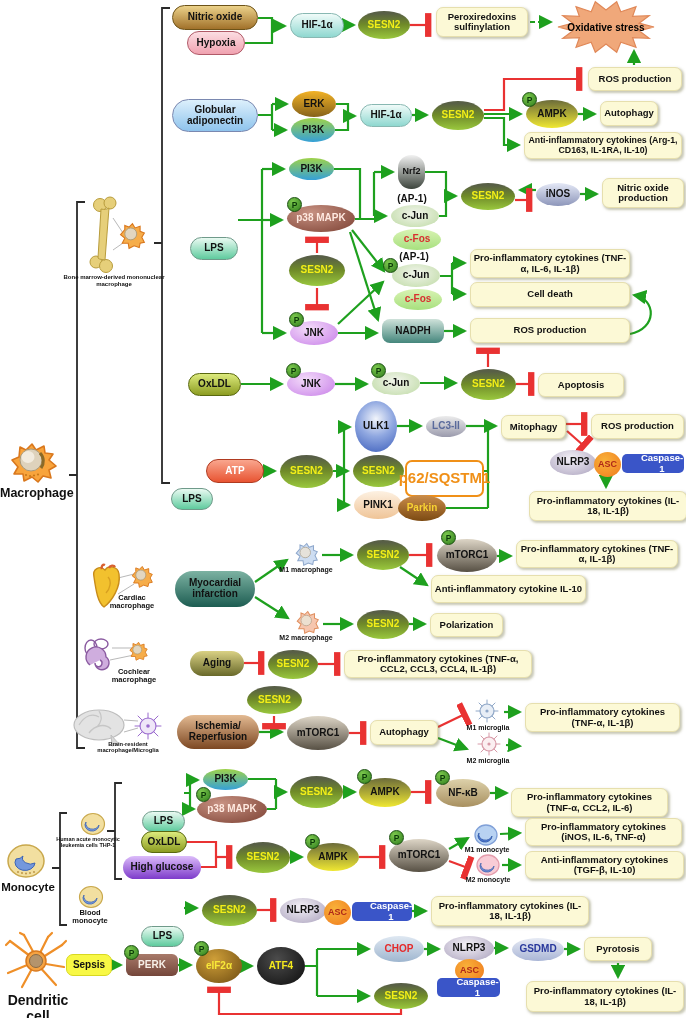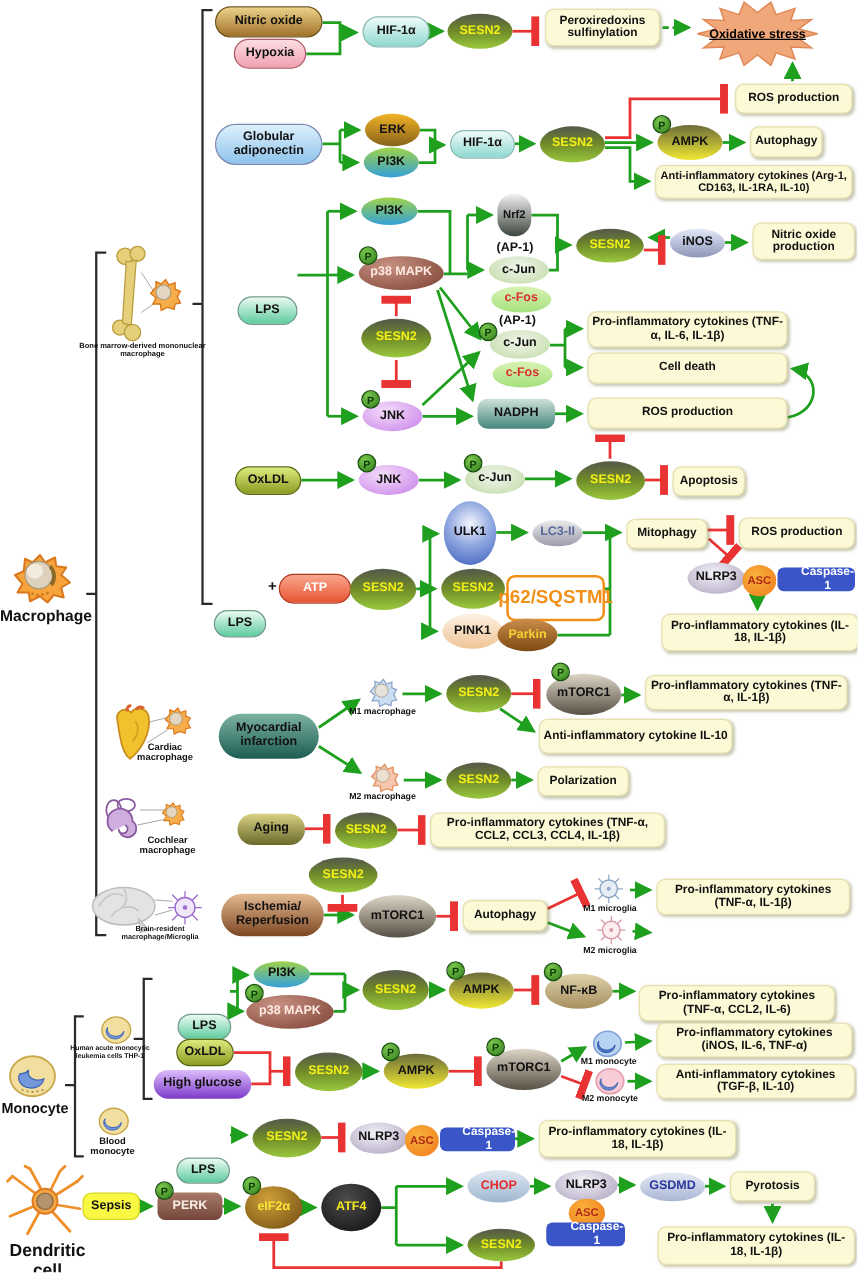--- a/index.html
+++ b/index.html
@@ -53,21 +53,21 @@
   .g-aging{background:linear-gradient(#d9d184,#69692a);}
   .g-isch{background:linear-gradient(#e3ba92,#7c4722);}
   .g-hg{background:linear-gradient(#dcbcfa,#7d3bca);}
   .g-sepsis{background:#f8f845;border:1px solid #d8d820;border-radius:7px;}
   .g-perk{background:linear-gradient(#a87a6a,#74463a);color:#f8f0e8;border-radius:6px;}
   .g-eif2{background:radial-gradient(ellipse at 40% 30%,#cf9f38,#6e4c12);color:#f8e838;}
   .g-atf4{background:radial-gradient(ellipse at 42% 32%,#4c4c4c,#0c0c0c);color:#f3e81c;}
   .g-chop{background:linear-gradient(#dfe8f2,#9fb6cf);color:#e42a2a;}
   .g-gsdmd{background:linear-gradient(#e6eaf4,#aab6d6);color:#28389c;}
   .star-wrap{position:absolute;z-index:2;display:flex;align-items:center;justify-content:center;
-             text-align:center;font-weight:700;font-size:10px;text-decoration:underline;}
+             text-align:center;font-weight:700;font-size:10px;}
   .star-wrap svg{position:absolute;left:0;top:0;}
   .star-text{position:relative;z-index:3;}
 </style>
 </head>
 <body>
 
 <div id="canvas">
 
 <svg id="wires" width="686" height="1018">
   <defs>
@@ -255,25 +255,25 @@
 <div class="node ybox" style="left:470px;top:282px;width:160px;height:25px">Cell death</div>
 <div class="node g-nadph" style="left:382px;top:319px;width:62px;height:24px">NADPH</div>
 <div class="node ybox" style="left:470px;top:318px;width:160px;height:25px">ROS production</div>
 
 <div class="node pill g-oxldl" style="left:188px;top:373px;width:53px;height:23px">OxLDL</div>
 <div class="node ellipse g-jnk" style="left:287px;top:372px;width:48px;height:24px">JNK</div>
 <div class="pb" style="left:286px;top:363px">P</div>
 <div class="node ellipse g-cjun" style="left:372px;top:372px;width:48px;height:23px">c-Jun</div>
 <div class="pb" style="left:371px;top:363px">P</div>
 <div class="node ellipse g-sesn" style="left:461px;top:369px;width:55px;height:31px">SESN2</div>
-<div class="node ybox" style="left:538px;top:373px;width:58px;height:24px">Apoptosis</div>
+<div class="node ybox" style="left:538px;top:373px;width:86px;height:24px">Apoptosis</div>
 
 <div class="node pill g-lps" style="left:171px;top:460px;width:42px;height:22px">LPS</div>
 <div class="lbl txt" style="left:212px;top:463px;width:12px;font-size:12px">+</div>
-<div class="node pill g-atp" style="left:223px;top:459px;width:58px;height:24px">ATP</div>
+<div class="node pill g-atp" style="left:206px;top:459px;width:58px;height:24px">ATP</div>
 <div class="node ellipse g-sesn" style="left:280px;top:455px;width:53px;height:33px">SESN2</div>
 <div class="node ellipse g-ulk1" style="left:355px;top:401px;width:42px;height:51px">ULK1</div>
 <div class="node ellipse g-lc3" style="left:426px;top:416px;width:40px;height:21px">LC3-II</div>
 <div class="node ellipse g-sesn" style="left:353px;top:455px;width:51px;height:32px">SESN2</div>
 <div class="node g-p62" style="left:405px;top:460px;width:79px;height:37px;font-size:15px">p62/SQSTM1</div>
 <div class="node ellipse g-pink1" style="left:354px;top:491px;width:48px;height:28px">PINK1</div>
 <div class="node ellipse g-parkin" style="left:398px;top:495px;width:48px;height:26px">Parkin</div>
 <div class="node ybox" style="left:501px;top:415px;width:65px;height:24px">Mitophagy</div>
 <div class="node ybox" style="left:591px;top:414px;width:93px;height:25px">ROS production</div>
 <div class="node ellipse g-nlrp3" style="left:550px;top:450px;width:46px;height:25px">NLRP3</div>

